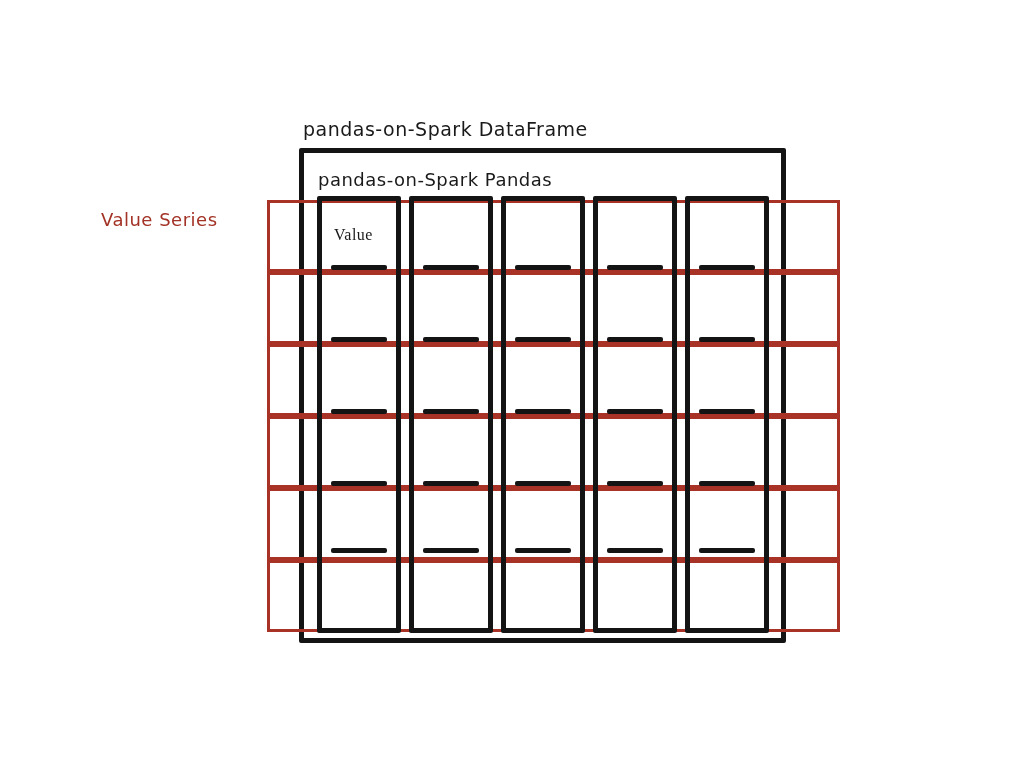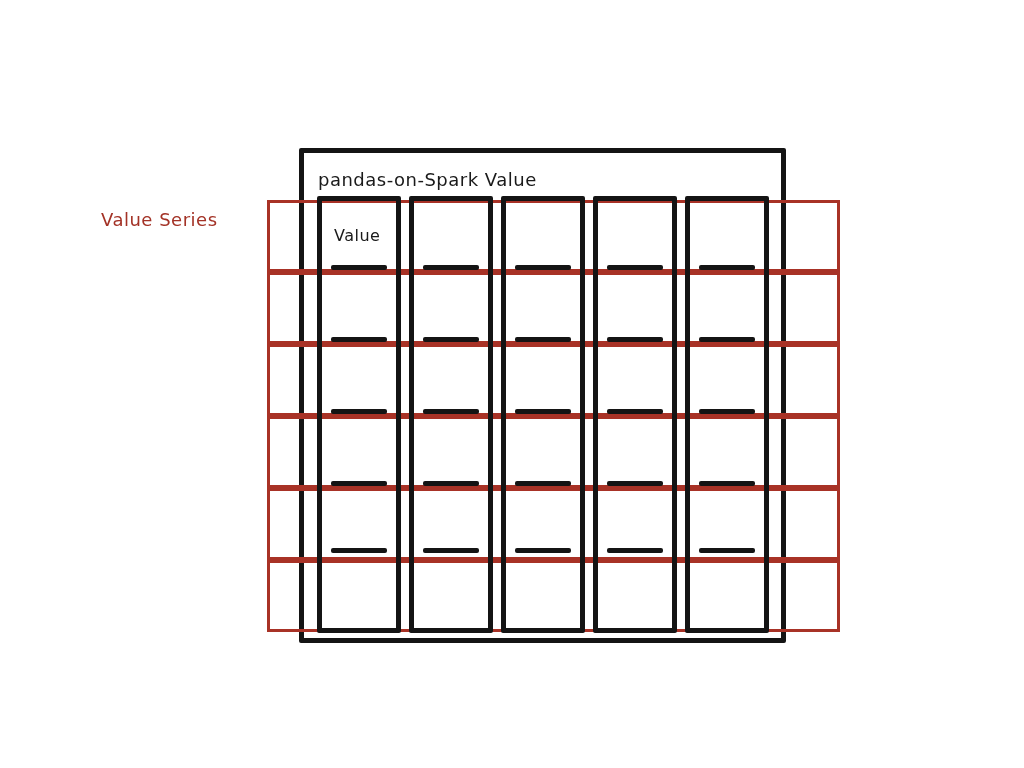--- a/index.html
+++ b/index.html
@@ -39,20 +39,21 @@
     left: 101px;
     top: 209px;
     font-size: 18px;
     color: #a33226;
   }
   #label-value {
     left: 334px;
     top: 226px;
     font-size: 16px;
     color: #1a1a1a;
+    font-family: Liberation Serif, serif;
   }
 
   
   .box-dataframe {
     position: absolute;
     left: 299px;
     top: 148px;
     width: 487px;
     height: 495px;
     border: 5px solid #141414;
@@ -133,17 +134,18 @@
   <div class="cell-dash" style="left:515px; top:481px;"></div>
   <div class="cell-dash" style="left:607px; top:481px;"></div>
   <div class="cell-dash" style="left:699px; top:481px;"></div>
 
   <div class="cell-dash" style="left:331px; top:548px;"></div>
   <div class="cell-dash" style="left:423px; top:548px;"></div>
   <div class="cell-dash" style="left:515px; top:548px;"></div>
   <div class="cell-dash" style="left:607px; top:548px;"></div>
   <div class="cell-dash" style="left:699px; top:548px;"></div>
 
-  <div class="label" id="label-series">pandas-on-Spark Value</div>
+  <div class="label" id="label-dataframe">pandas-on-Spark DataFrame</div>
+  <div class="label" id="label-series">pandas-on-Spark Pandas</div>
   <div class="label" id="label-pandas-series">Value Series</div>
   <div class="label" id="label-value">Value</div>
 
 </div>
 
 </body></html>

